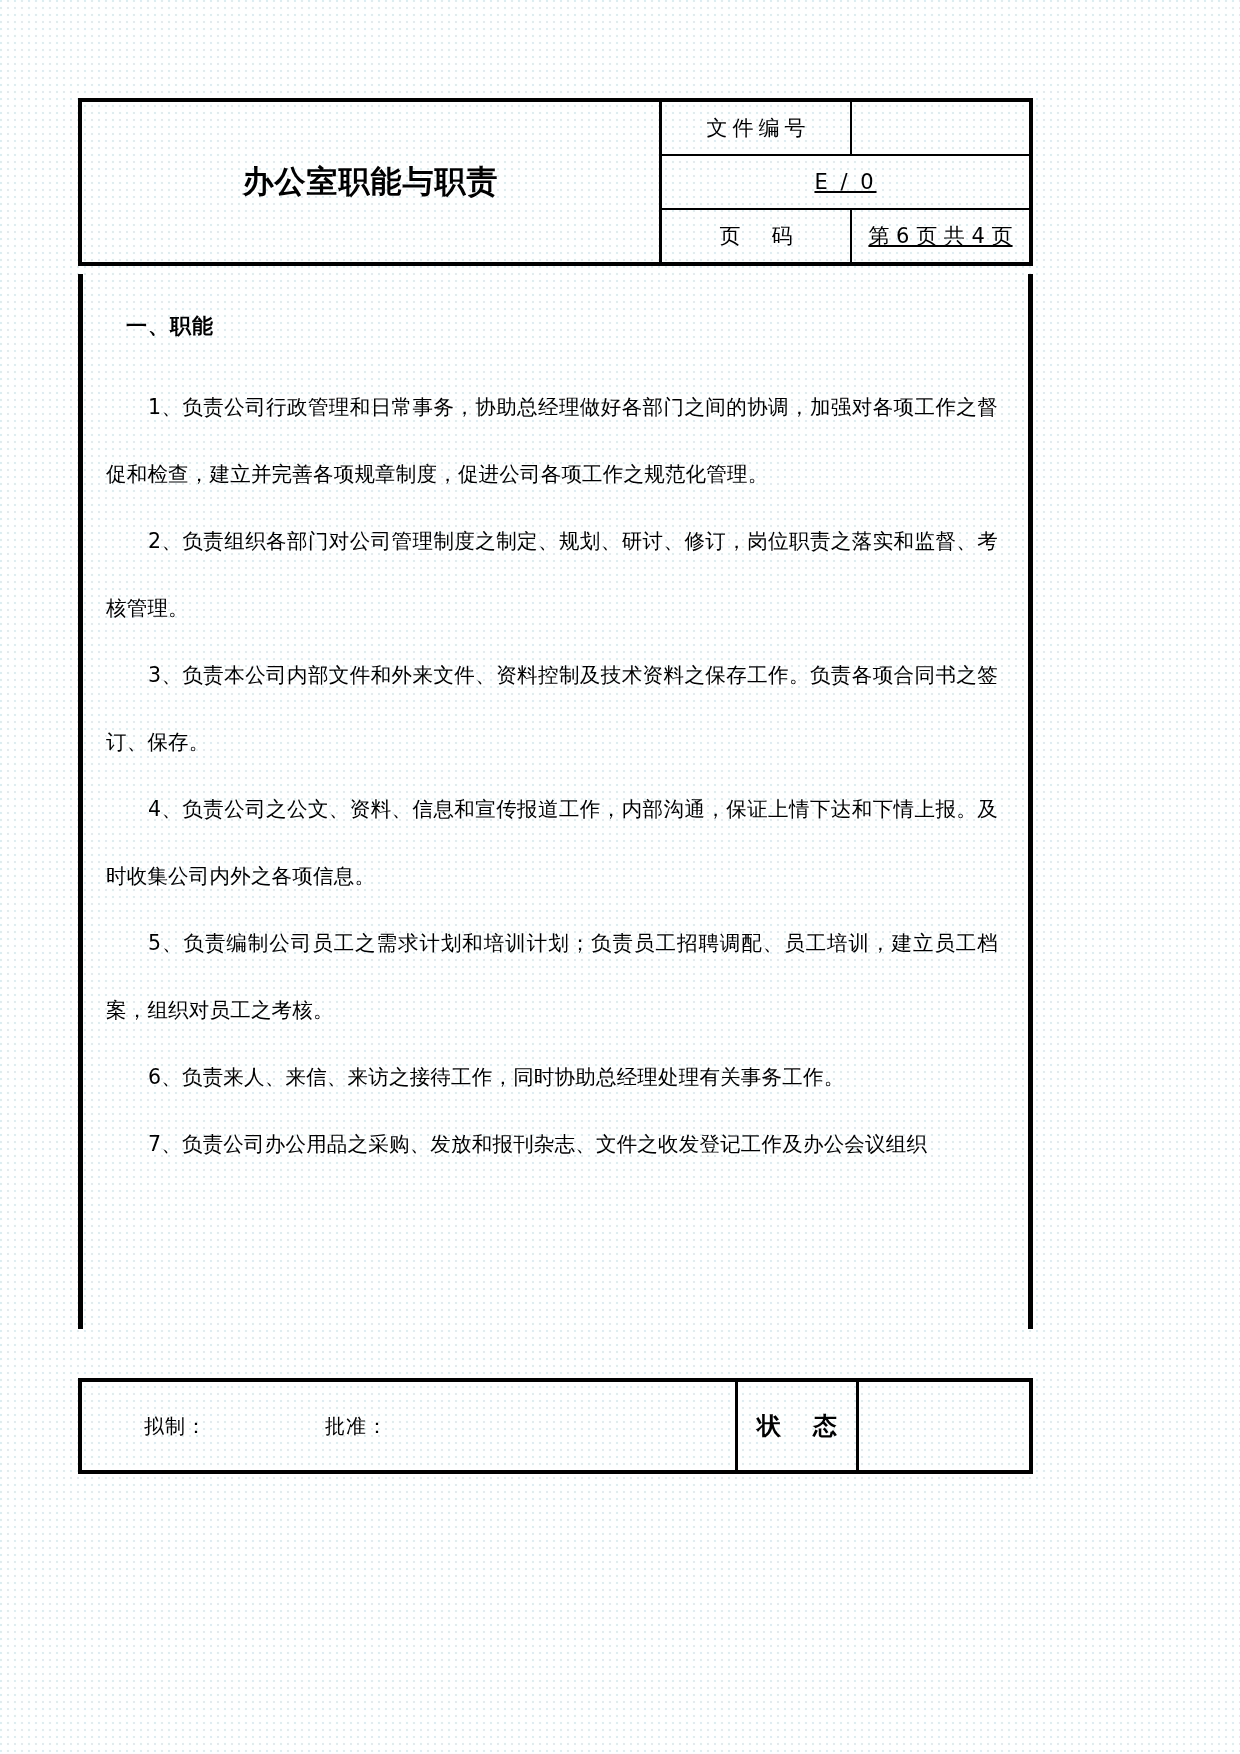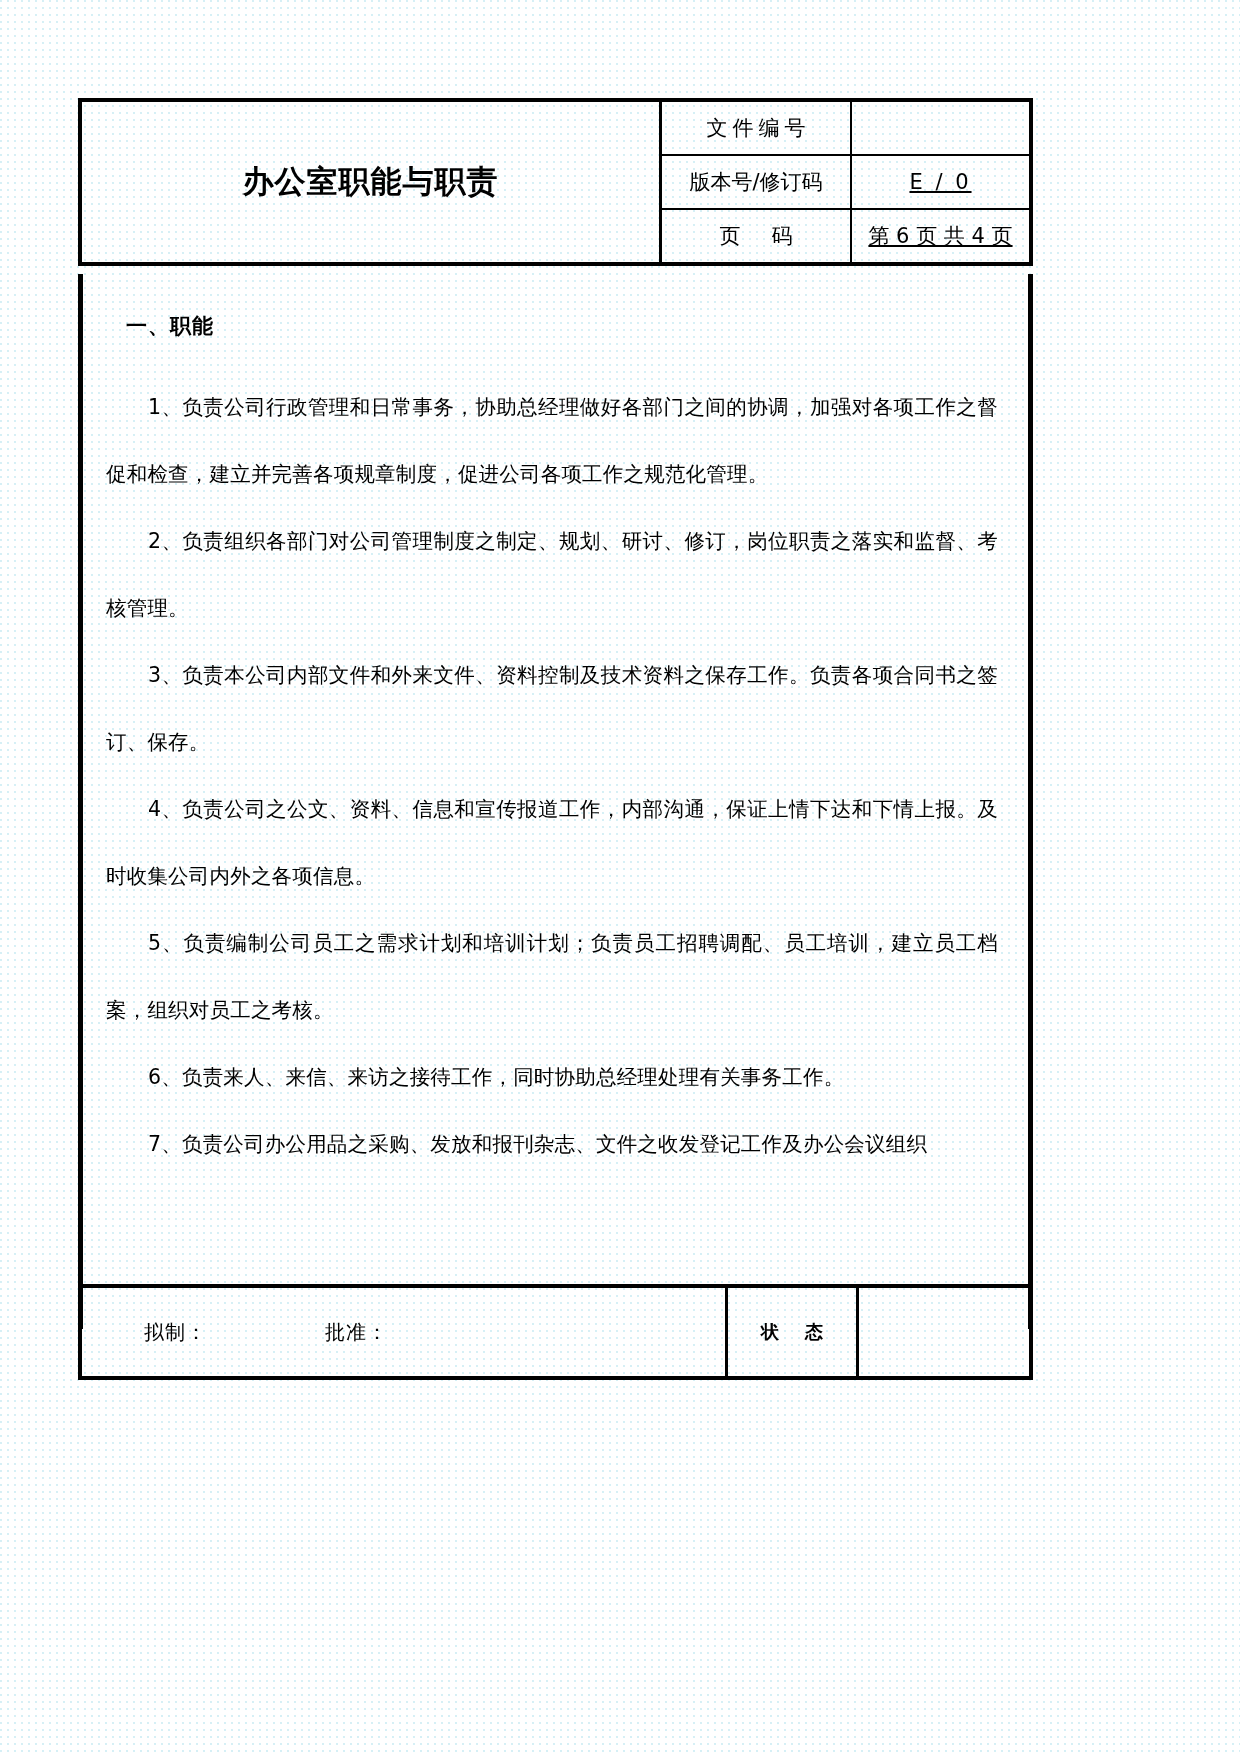--- a/index.html
+++ b/index.html
@@ -129,21 +129,21 @@
     text-indent: 42px;
     letter-spacing: 0.2px;
     text-align: justify;
     text-justify: inter-ideograph;
   }
 
   
   .footer-block {
     position: absolute;
     left: 78px;
-    top: 1284px;
+    top: 1378px;
     width: 955px;
     height: 96px;
     border: 4px solid #000;
     box-sizing: border-box;
     display: flex;
   }
   .footer-left {
     flex: 1;
     display: flex;
     align-items: center;
@@ -151,28 +151,28 @@
     gap: 118px;
     box-sizing: border-box;
   }
   .footer-field {
     font-size: 20px;
     color: #000;
     letter-spacing: 1px;
     white-space: nowrap;
   }
   .footer-status-label {
-    width: 134px;
+    width: 124px;
     box-sizing: border-box;
     border-left: 3px solid #000;
     border-right: 3px solid #000;
     display: flex;
     align-items: center;
     justify-content: center;
-    font-size: 18px;
+    font-size: 24px;
     font-weight: bold;
     letter-spacing: 4px;
     text-indent: 4px;
     color: #000;
   }
   .footer-status-value {
     width: 170px;
     box-sizing: border-box;
     display: flex;
     align-items: center;
@@ -195,21 +195,20 @@
     </div>
 
     <div class="header-meta">
 
       <div class="meta-row">
         <div class="meta-label spaced">文件编号</div>
         <div class="meta-value"></div>
       </div>
 
       <div class="meta-row">
-        <div class="meta-label">版本号/修订码</div>
         <div class="meta-value code">E / 0</div>
       </div>
 
       <div class="meta-row">
         <div class="meta-label spaced">页　码</div>
         <div class="meta-value">第 6 页 共 4 页</div>
       </div>
 
     </div>
   </div>

